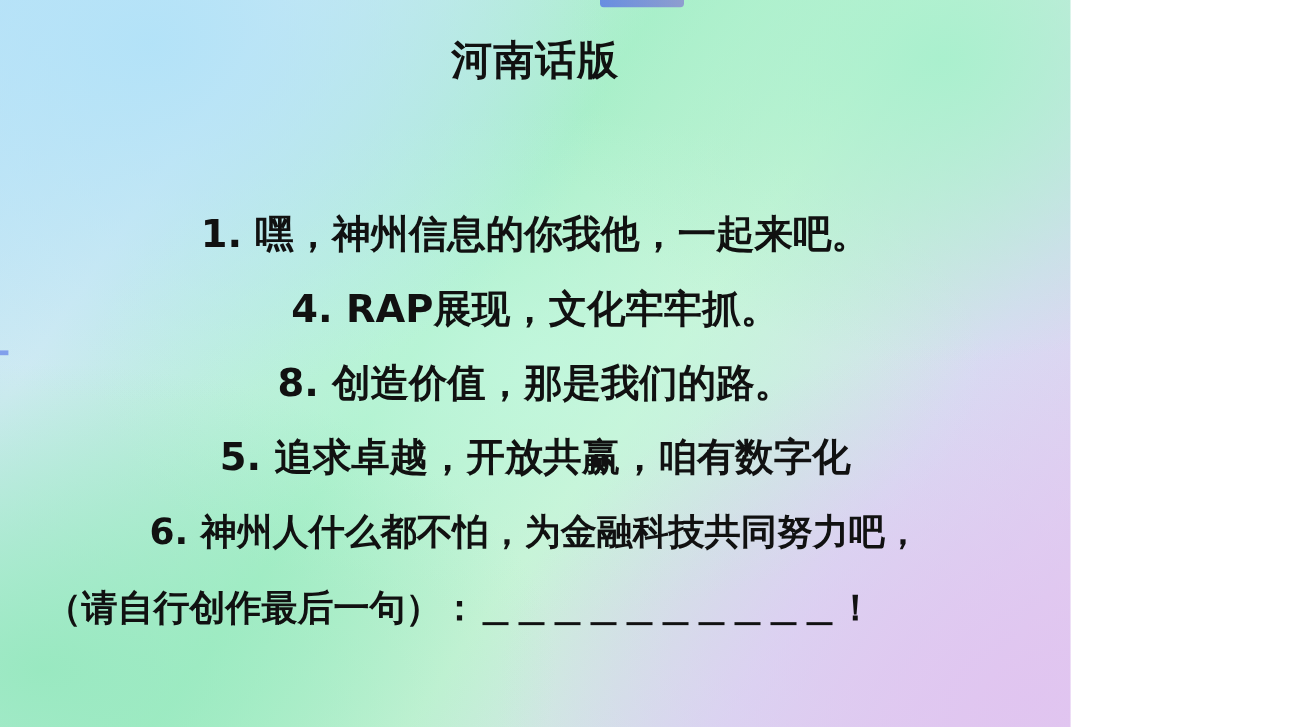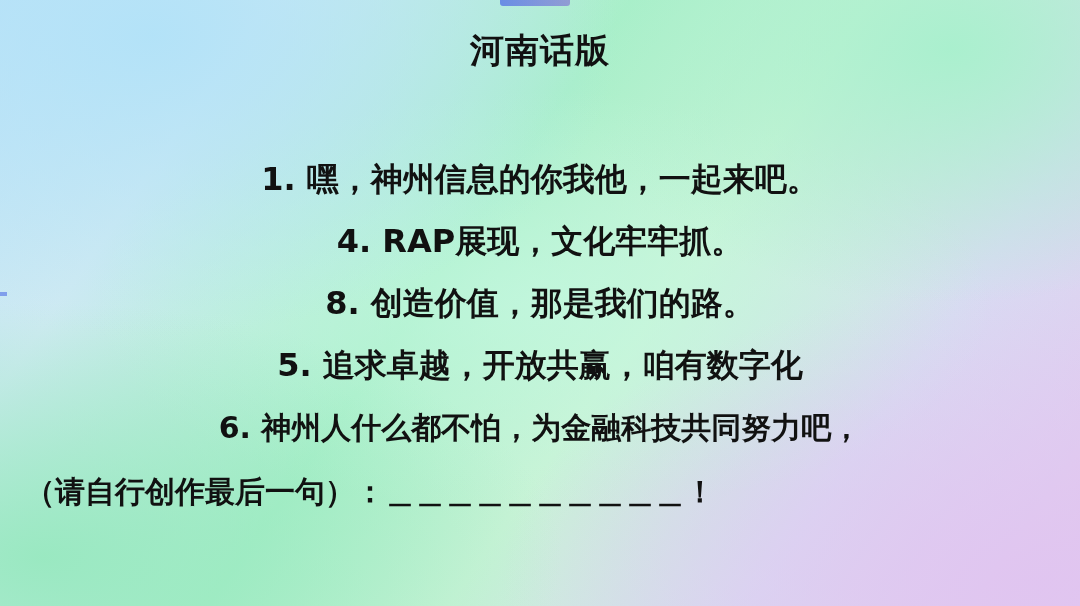--- a/index.html
+++ b/index.html
@@ -7,21 +7,21 @@
     padding: 0;
   }
   body {
     width: 1080px;
     height: 606px;
     overflow: hidden;
     font-family: "DejaVu Sans", "Liberation Sans", sans-serif;
   }
   .slide {
     position: relative;
-    width: 1080px;
+    width: 892px;
     height: 606px;
     box-sizing: border-box;
     background:
       radial-gradient(ellipse 60% 70% at 88% 8%, rgba(168,240,205,0.95) 0%, rgba(168,240,205,0) 60%),
       radial-gradient(ellipse 70% 80% at 14% 6%, rgba(178,226,248,0.95) 0%, rgba(178,226,248,0) 62%),
       radial-gradient(ellipse 80% 70% at 4% 92%, rgba(150,232,190,0.9) 0%, rgba(150,232,190,0) 60%),
       radial-gradient(ellipse 80% 80% at 96% 96%, rgba(224,196,240,0.9) 0%, rgba(224,196,240,0) 62%),
       radial-gradient(ellipse 60% 50% at 50% 50%, rgba(196,248,224,0.75) 0%, rgba(196,248,224,0) 70%),
       linear-gradient(125deg, #bfe3f7 0%, #cfeaf2 18%, #a9efc9 42%, #c8f3d6 58%, #d8dbf2 78%, #e4c9ef 100%);
     overflow: hidden;
@@ -32,40 +32,40 @@
     left: 0;
     width: 100%;
     text-align: center;
     font-size: 34px;
     font-weight: 700;
     color: #111111;
     letter-spacing: 1px;
   }
   .lines {
     position: absolute;
-    top: 148px;
+    top: 164px;
     left: 0;
     width: 100%;
   }
   .line {
     text-align: center;
     font-size: 32px;
     font-weight: 700;
     color: #111111;
     line-height: 62px;
     white-space: pre;
   }
   .line-last {
     text-align: center;
     font-size: 30px;
     font-weight: 700;
     color: #111111;
     line-height: 44px;
     margin-top: 10px;
-    padding: 0 19px;
+    padding: 0 32px;
   }
   .line-last .seg1 { display: block; }
   .line-last .seg2 { display: block; text-align: left; padding-left: 6px; margin-top: 20px; }
   .topmark {
     position: absolute;
     top: 0;
     left: 500px;
     width: 70px;
     height: 6px;
     background: linear-gradient(90deg, rgba(80,110,230,0.75), rgba(120,90,210,0.55));

